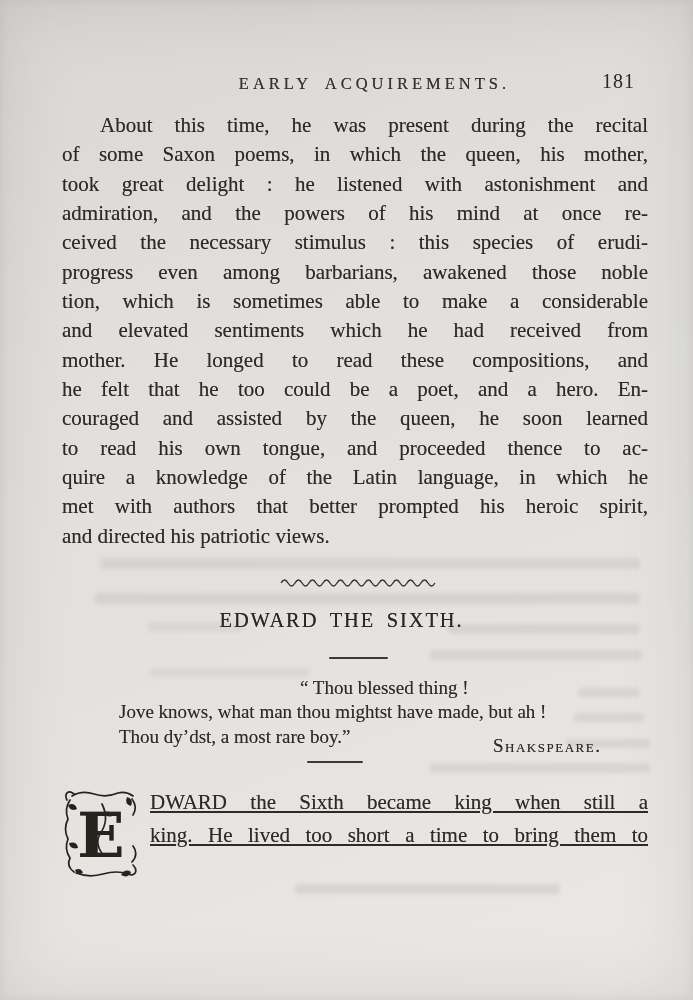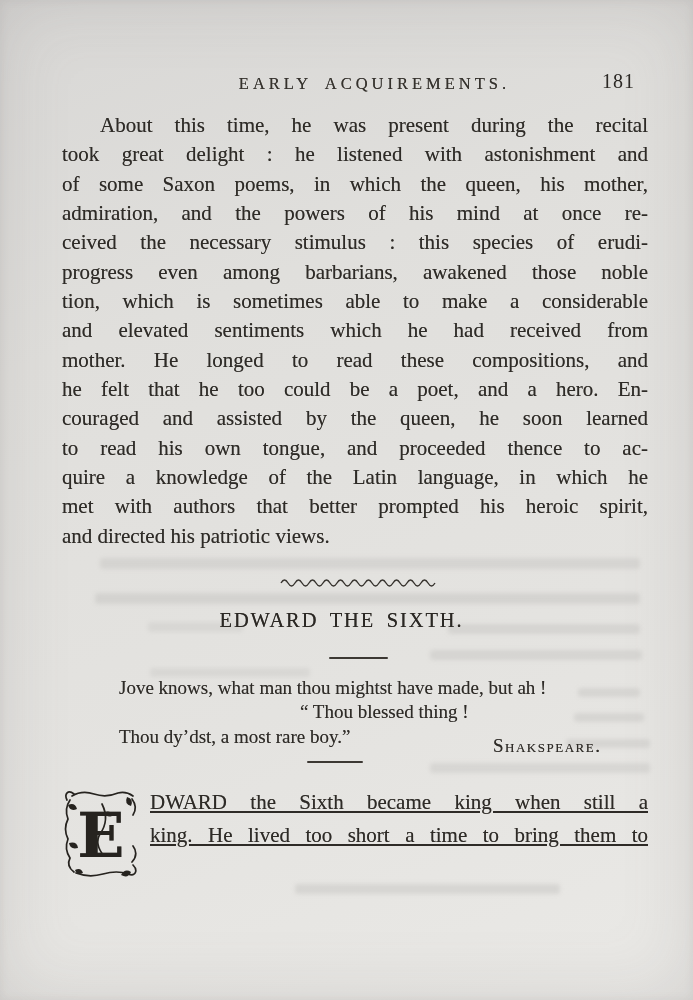--- a/index.html
+++ b/index.html
@@ -82,22 +82,22 @@
   <div class="ghost" style="top:763px;left:430px;width:220px;height:10px;opacity:.38"></div>
   <div class="ghost" style="top:884px;left:295px;width:265px;height:10px;opacity:.42"></div>
 
   <header class="running-head">
     <div class="running-title">EARLY ACQUIREMENTS.</div>
     <div class="page-number">181</div>
   </header>
 
   <section class="para1">
     <div class="bl first">About this time, he was present during the recital</div>
+    <div class="bl">of some Saxon poems, in which the queen, his mother,</div>
     <div class="bl">took great delight : he listened with astonishment and</div>
-    <div class="bl">of some Saxon poems, in which the queen, his mother,</div>
     <div class="bl">admiration, and the powers of his mind at once re-</div>
     <div class="bl">ceived the necessary stimulus : this species of erudi-</div>
     <div class="bl">progress even among barbarians, awakened those noble</div>
     <div class="bl">tion, which is sometimes able to make a considerable</div>
     <div class="bl">and elevated sentiments which he had received from</div>
     <div class="bl">mother.  He longed to read these compositions, and</div>
     <div class="bl">he felt that he too could be a poet, and a hero.  En-</div>
     <div class="bl">couraged and assisted by the queen, he soon learned</div>
     <div class="bl">to read his own tongue, and proceeded thence to ac-</div>
     <div class="bl">quire a knowledge of the Latin language, in which he</div>
@@ -107,22 +107,22 @@
 
   <svg class="squiggle" width="158" height="10" viewBox="0 0 158 10">
     <path d="M1,6 q3.5,-6 7,0 t7,0 t7,0 t7,0 t7,0 t7,0 t7,0 t7,0 t7,0 t7,0 t7,0 t7,0 t7,0 t7,0 t7,0 t7,0 t7,0 t7,0 t7,0 t7,0 t7,0 t7,0" fill="none" stroke="#38342f" stroke-width="1.4"></path>
   </svg>
 
   <h2 class="heading">EDWARD THE SIXTH.</h2>
 
   <div class="rule rule1"></div>
 
   <div class="epigraph">
+    <div class="eline e1">“ Thou blessed thing !</div>
     <div class="eline">Jove knows, what man thou mightst have made, but ah !</div>
-    <div class="eline e1">“ Thou blessed thing !</div>
     <div class="eline">Thou dy’dst, a most rare boy.”</div>
   </div>
   <div class="attribution">Shakspeare.</div>
 
   <div class="rule rule2"></div>
 
   <section class="para2">
     <svg class="dropcap" viewBox="0 0 78 89">
       <g fill="none" stroke="#26231f" stroke-width="1.7" stroke-linecap="round">
         <path d="M10,8 Q20,2 32,6 T56,5 Q64,3 71,8"></path>

